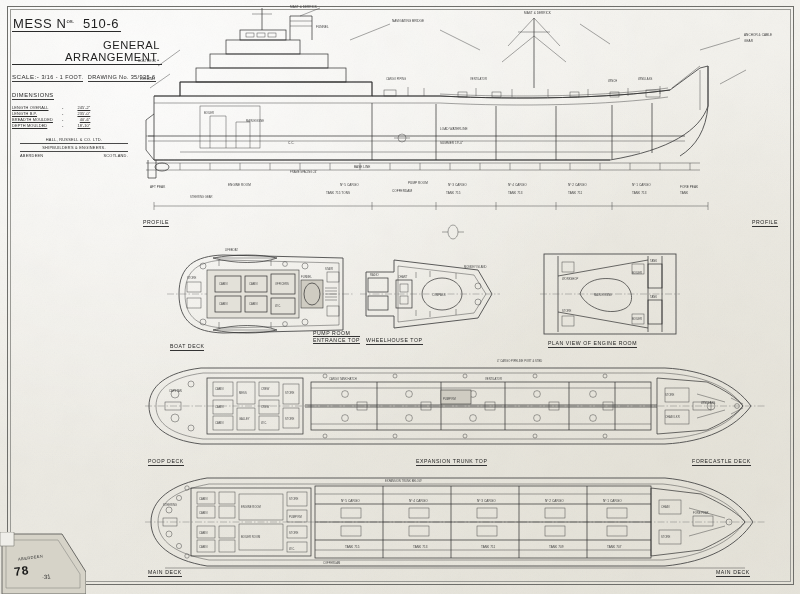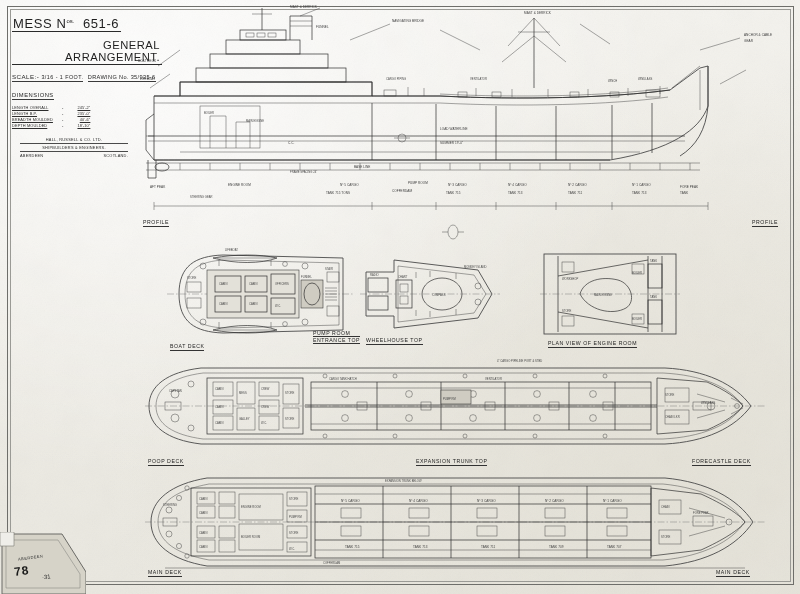--- a/index.html
+++ b/index.html
@@ -100,21 +100,21 @@
         </filter>
     </defs>
     <rect width="800" height="594" filter="url(#nz)"></rect>
     <rect width="800" height="594" filter="url(#nz2)"></rect>
   </svg>
 
   <div id="border-frame"></div>
   <div id="border-frame2"></div>
 
   <div id="title-block">
-    <div class="t1"><span>MESS N</span><sup>os.</sup>&nbsp;&nbsp;<span>651-6</span></div>
+    <div class="t1"><span>MESS N</span><sup>os.</sup>&nbsp;&nbsp;<span>510-6</span></div>
     <div class="t2">GENERAL ARRANGEMENT.</div>
     <div class="t3"><span>SCALE:-</span> <span class="frac">3/16 - 1 FOOT.</span></div>
     <div class="t4"><span>DRAWING  No.</span> <span>35/935-6</span></div>
     <div class="t5">DIMENSIONS</div>
 
     <table class="dims">
       <tbody>
           <tr>
         <td class="k">LENGTH OVERALL</td>
         <td class="s">-</td>

